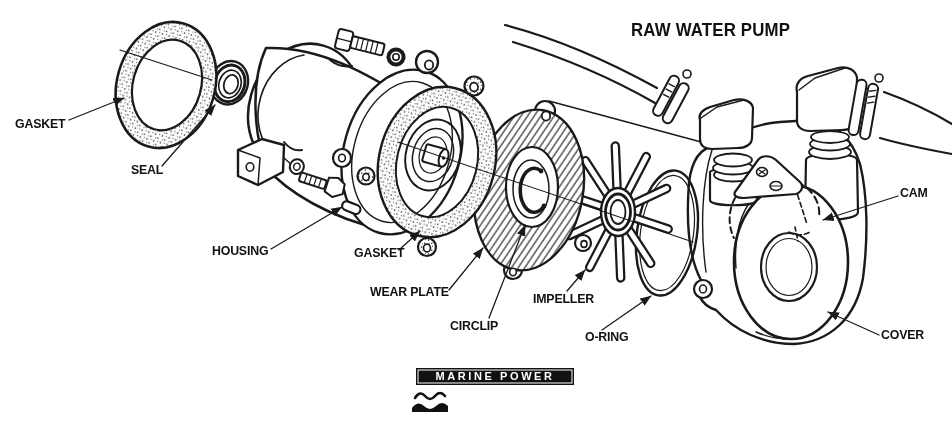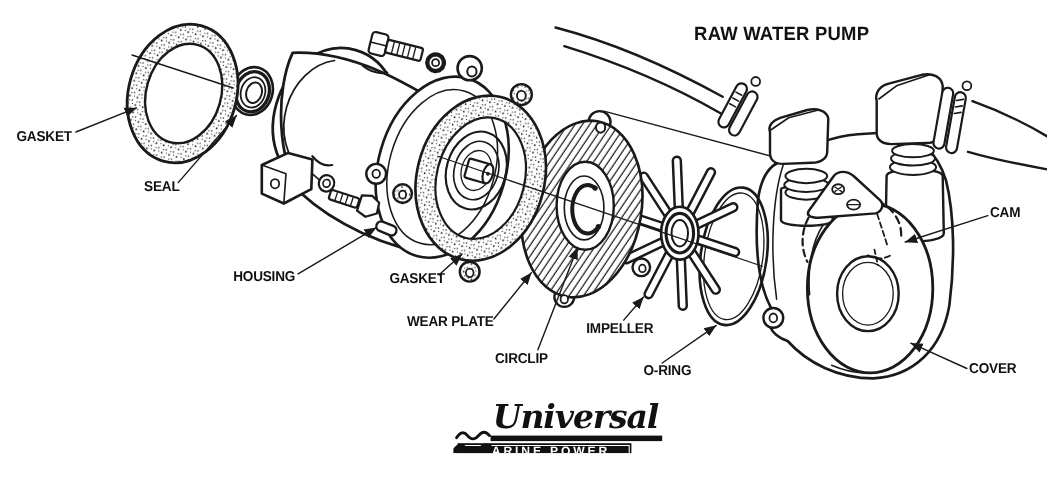--- a/index.html
+++ b/index.html
@@ -276,17 +276,16 @@
 <div class="lbl" style="left:533px;top:291px">IMPELLER</div>
 <div class="lbl" style="left:585px;top:329px">O-RING</div>
 <div class="lbl" style="left:900px;top:185px">CAM</div>
 <div class="lbl" style="left:881px;top:327px">COVER</div>
 
 <div class="logo">
   <svg class="wave" width="44" height="32" viewBox="0 0 44 32">
     <path d="M3,10 Q8,2 13,8 Q18,14 23,8 Q28,2 33,8" fill="none" stroke="#111" stroke-width="2.6" stroke-linecap="round"></path>
     <path d="M0,20 Q6,12 12,18 Q18,24 24,18 Q30,12 36,18 L36,27 Q18,32 0,27 Z" fill="#111"></path>
   </svg>
-  <div class="brand">Universal</div>
   <div class="tagbar">MARINE POWER</div>
 </div>
 
 </div>
 
 </body></html>

